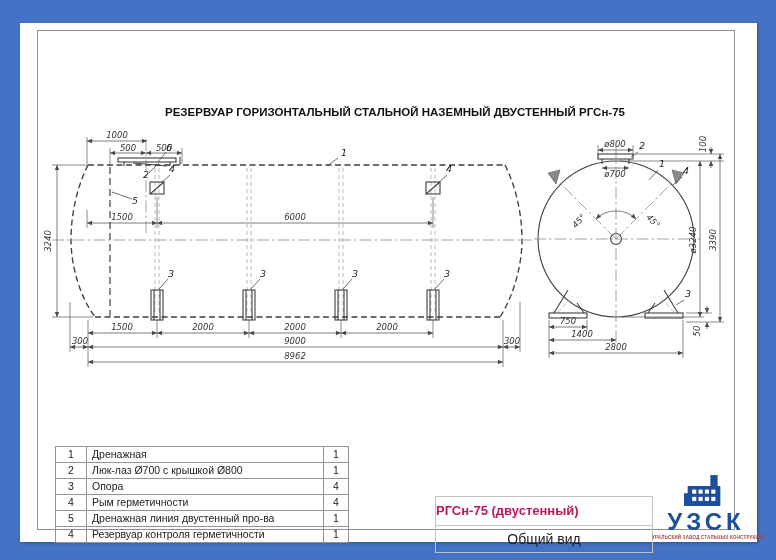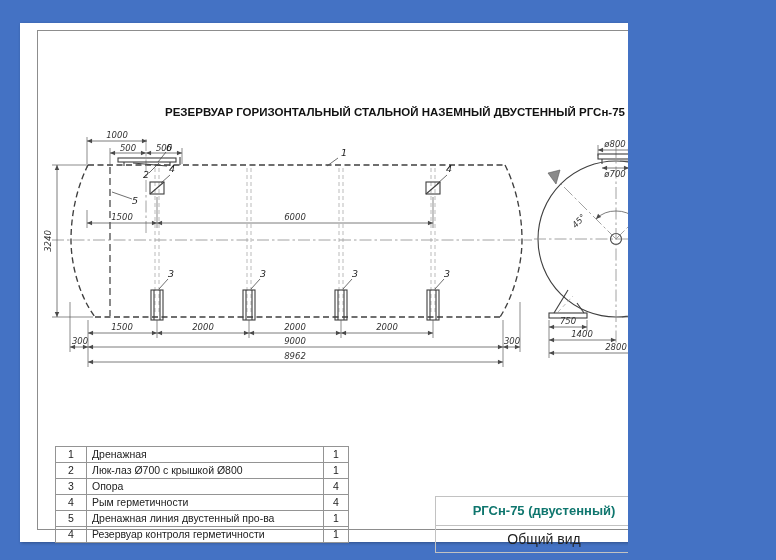--- a/index.html
+++ b/index.html
@@ -1,16 +1,16 @@
 <!DOCTYPE html>
 <html><head>
 <meta charset="utf-8">
 <style>
   html,body{margin:0;padding:0;background:#4472C4;}
-  .stage{position:relative;width:628px;height:560px;background:#4472C4;overflow:hidden;
+  .stage{position:relative;width:776px;height:560px;background:#4472C4;overflow:hidden;
          font-family:"Liberation Sans",sans-serif;}
   .sheet{position:absolute;left:20px;top:23px;width:737px;height:519px;background:#ffffff;
          box-shadow:1px 1px 3px rgba(0,0,0,.3);}
   .inner-border{position:absolute;left:17px;top:7px;width:698px;height:500px;
          border:1px solid #8d8d8d;box-sizing:border-box;}
   .dwg-title{position:absolute;left:30px;top:83px;width:690px;text-align:center;
          font-size:11.5px;font-weight:bold;color:#111;}
   svg.draw{position:absolute;left:0;top:0;}
   
   .out{stroke:#3f3f3f;stroke-width:1.35;fill:none;stroke-dasharray:6 3.5;}
@@ -28,22 +28,22 @@
   table.parts{position:absolute;left:35px;top:423px;width:280px;border-collapse:collapse;
          table-layout:fixed;font-size:10.5px;color:#222;}
   table.parts td{border:1px solid #949494;height:15px;line-height:15px;padding:0;
          overflow:hidden;white-space:nowrap;}
   table.parts td.c-num{width:30px;text-align:center;}
   table.parts td.c-name{width:226px;padding:0 5px;}
   table.parts td.c-qty{width:24px;text-align:center;}
   
   .tblock{position:absolute;left:415px;top:473px;width:218px;height:57px;
          border:1px solid #c2c2c2;box-sizing:border-box;}
-  .tb-model{height:28px;line-height:28px;border-bottom:1px solid #c2c2c2;text-align:center;
-         font-size:13px;font-weight:bold;color:#0f766e;}
+  .tb-model{height:28px;line-height:28px;border-bottom:1px solid #c2c2c2;
+         font-size:13px;font-weight:bold;color:#be185d;}
   .tb-view{height:27px;line-height:27px;text-align:center;font-size:14px;color:#222;}
   
   .logo{position:absolute;left:632px;top:452px;width:104px;text-align:center;line-height:1;}
   .logo-abbr{font-size:24px;font-weight:800;letter-spacing:4px;color:#1d4f9e;margin-top:1px;
          margin-left:4px;}
   .logo-caption{font-size:4.5px;letter-spacing:.2px;color:#b04040;white-space:nowrap;
          margin-top:2px;font-weight:bold;}
 </style>
 </head>
 <body>
@@ -300,15 +300,32 @@
           <td class="c-qty">1</td>
         </tr>
       </tbody>
     </table>
 
     <div class="tblock">
       <div class="tb-model">РГСн-75 (двустенный)</div>
       <div class="tb-view">Общий вид</div>
     </div>
 
+    <div class="logo">
+      <svg width="40" height="31" viewBox="0 0 44 34">
+        <rect x="29" y="0" width="8" height="16" fill="#1d4f9e"></rect>
+        <rect x="0" y="20" width="5" height="14" fill="#1d4f9e"></rect>
+        <rect x="4" y="12" width="36" height="22" rx="1" fill="#1d4f9e"></rect>
+        <rect x="9" y="16" width="4.5" height="4.5" fill="#fff"></rect>
+        <rect x="16" y="16" width="4.5" height="4.5" fill="#fff"></rect>
+        <rect x="23" y="16" width="4.5" height="4.5" fill="#fff"></rect>
+        <rect x="30" y="16" width="4.5" height="4.5" fill="#fff"></rect>
+        <rect x="9" y="24" width="4.5" height="4.5" fill="#fff"></rect>
+        <rect x="16" y="24" width="4.5" height="4.5" fill="#fff"></rect>
+        <rect x="23" y="24" width="4.5" height="4.5" fill="#fff"></rect>
+        <rect x="30" y="24" width="4.5" height="4.5" fill="#fff"></rect>
+      </svg>
+      <div class="logo-abbr">УЗСК</div>
+      <div class="logo-caption">УРАЛЬСКИЙ ЗАВОД СТАЛЬНЫХ КОНСТРУКЦИЙ</div>
+    </div>
 
   </div>
 </div>
 
 </body></html>

